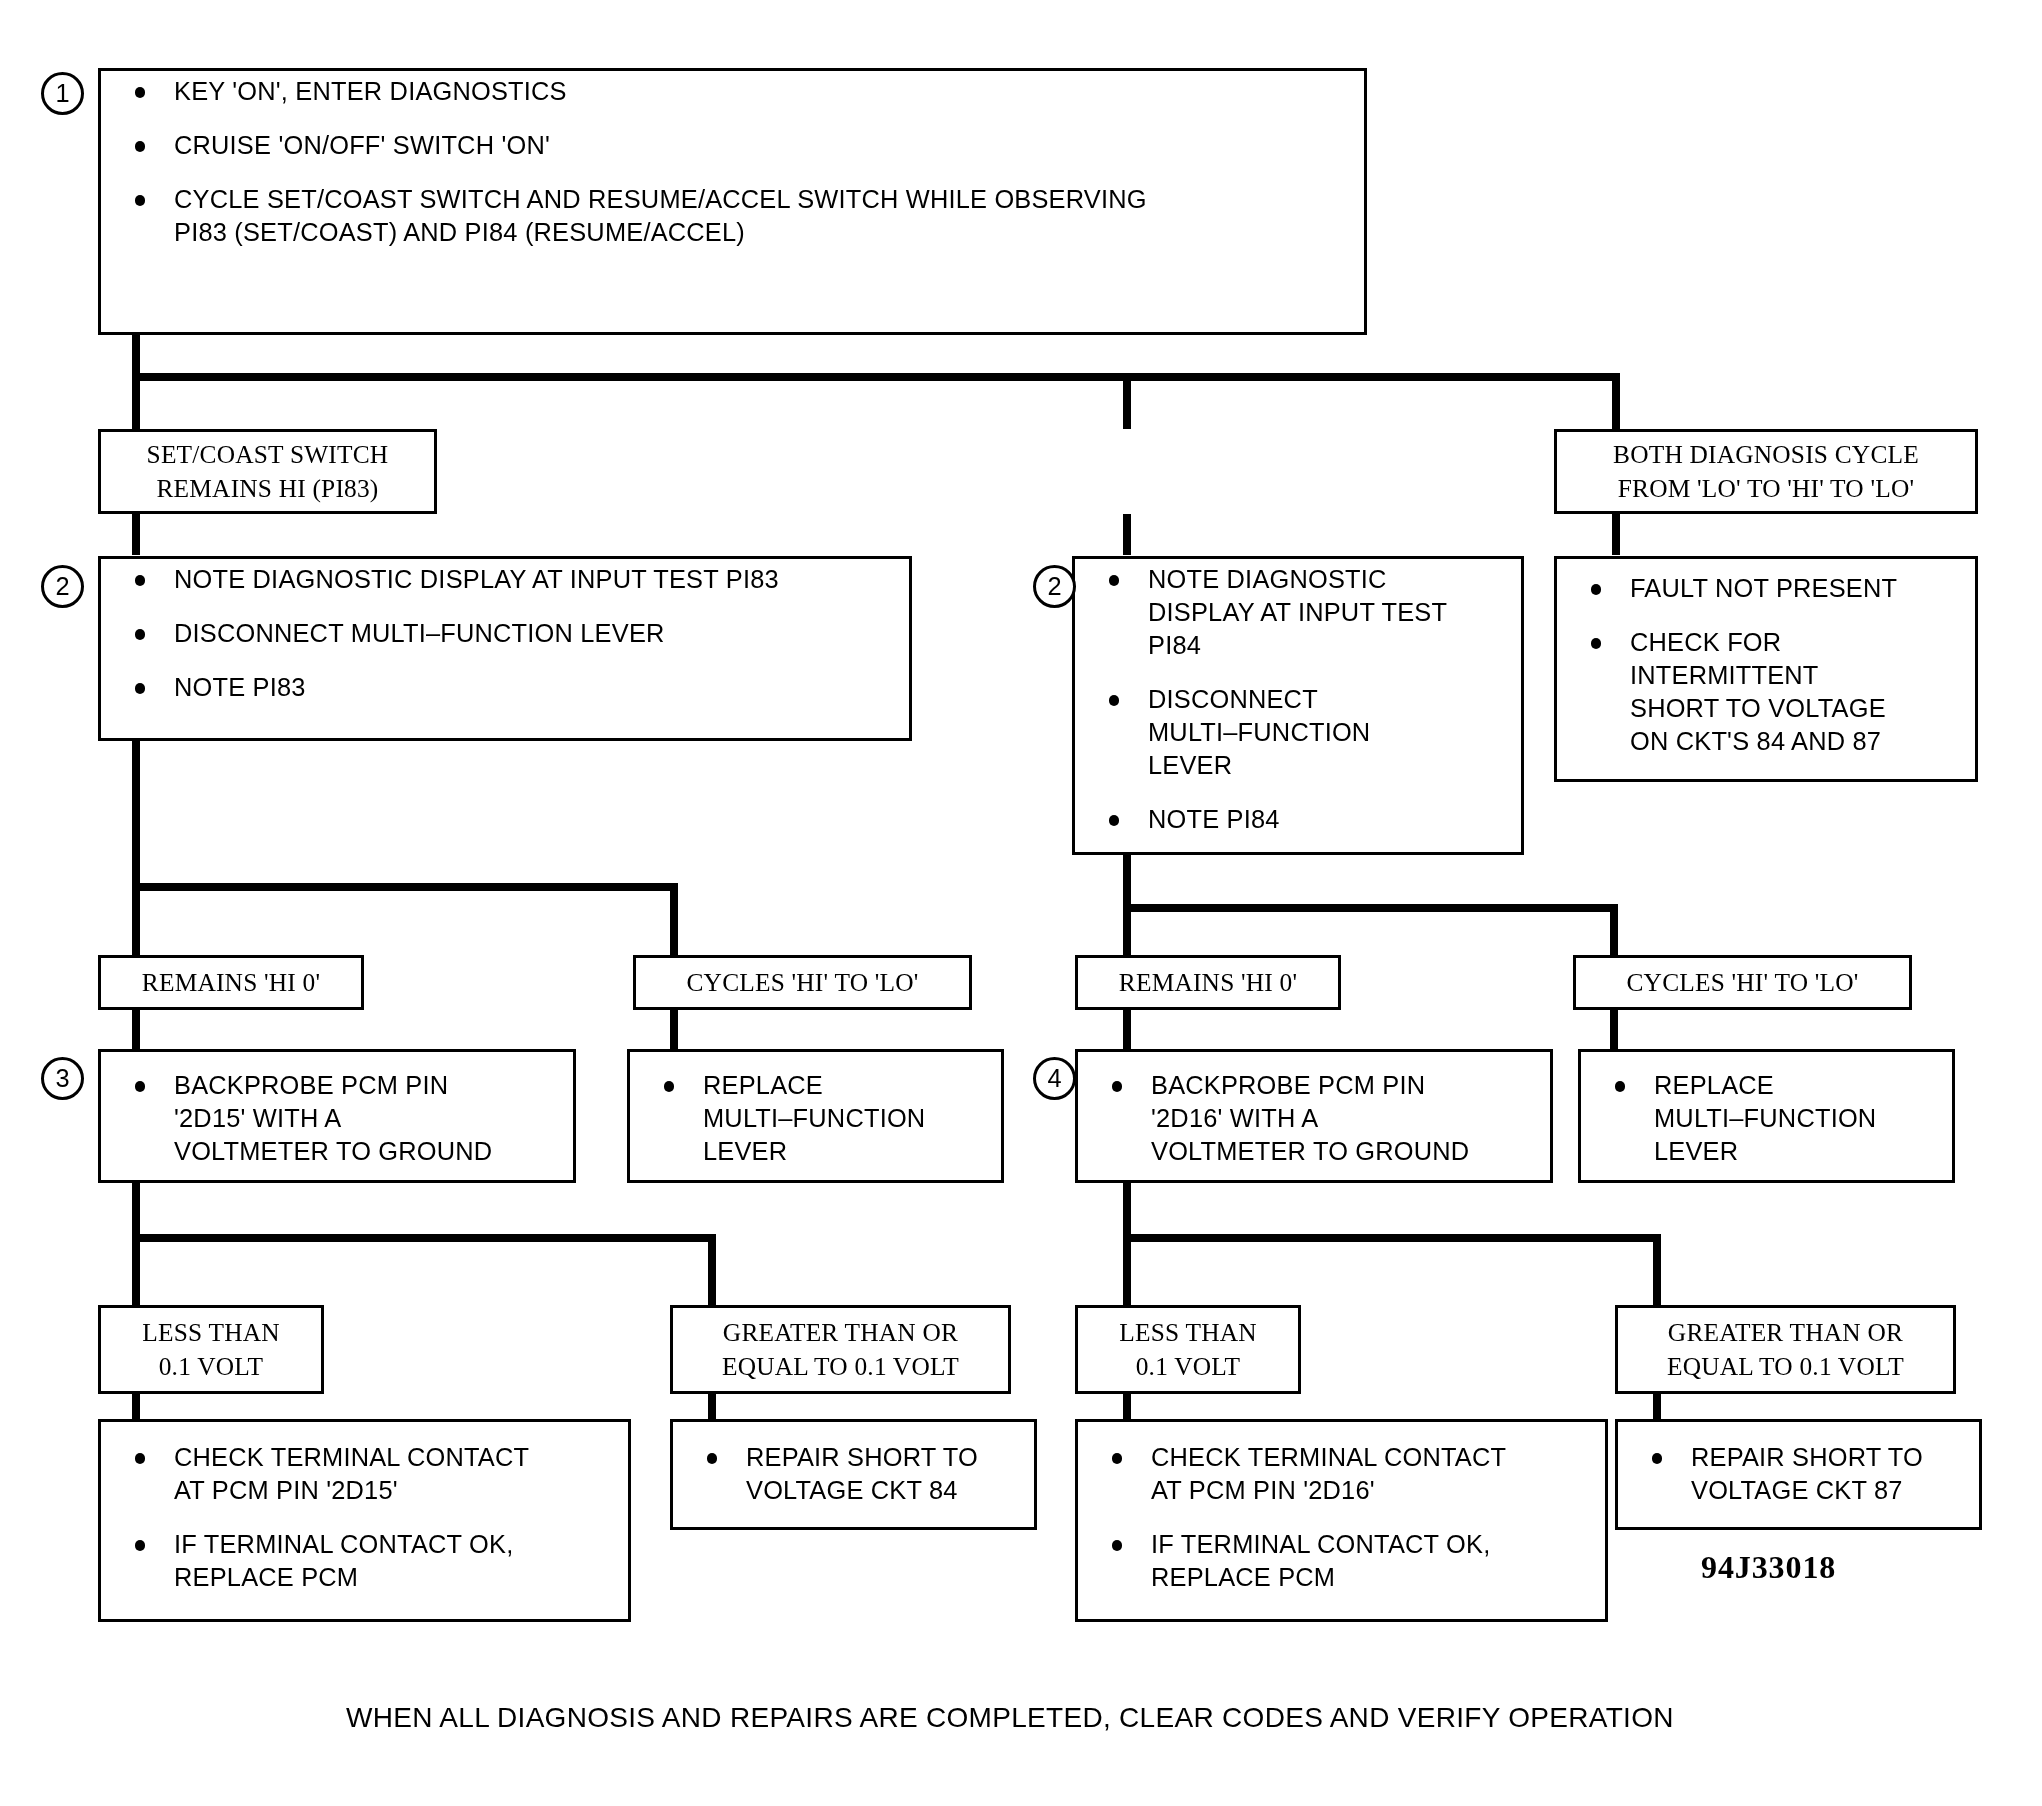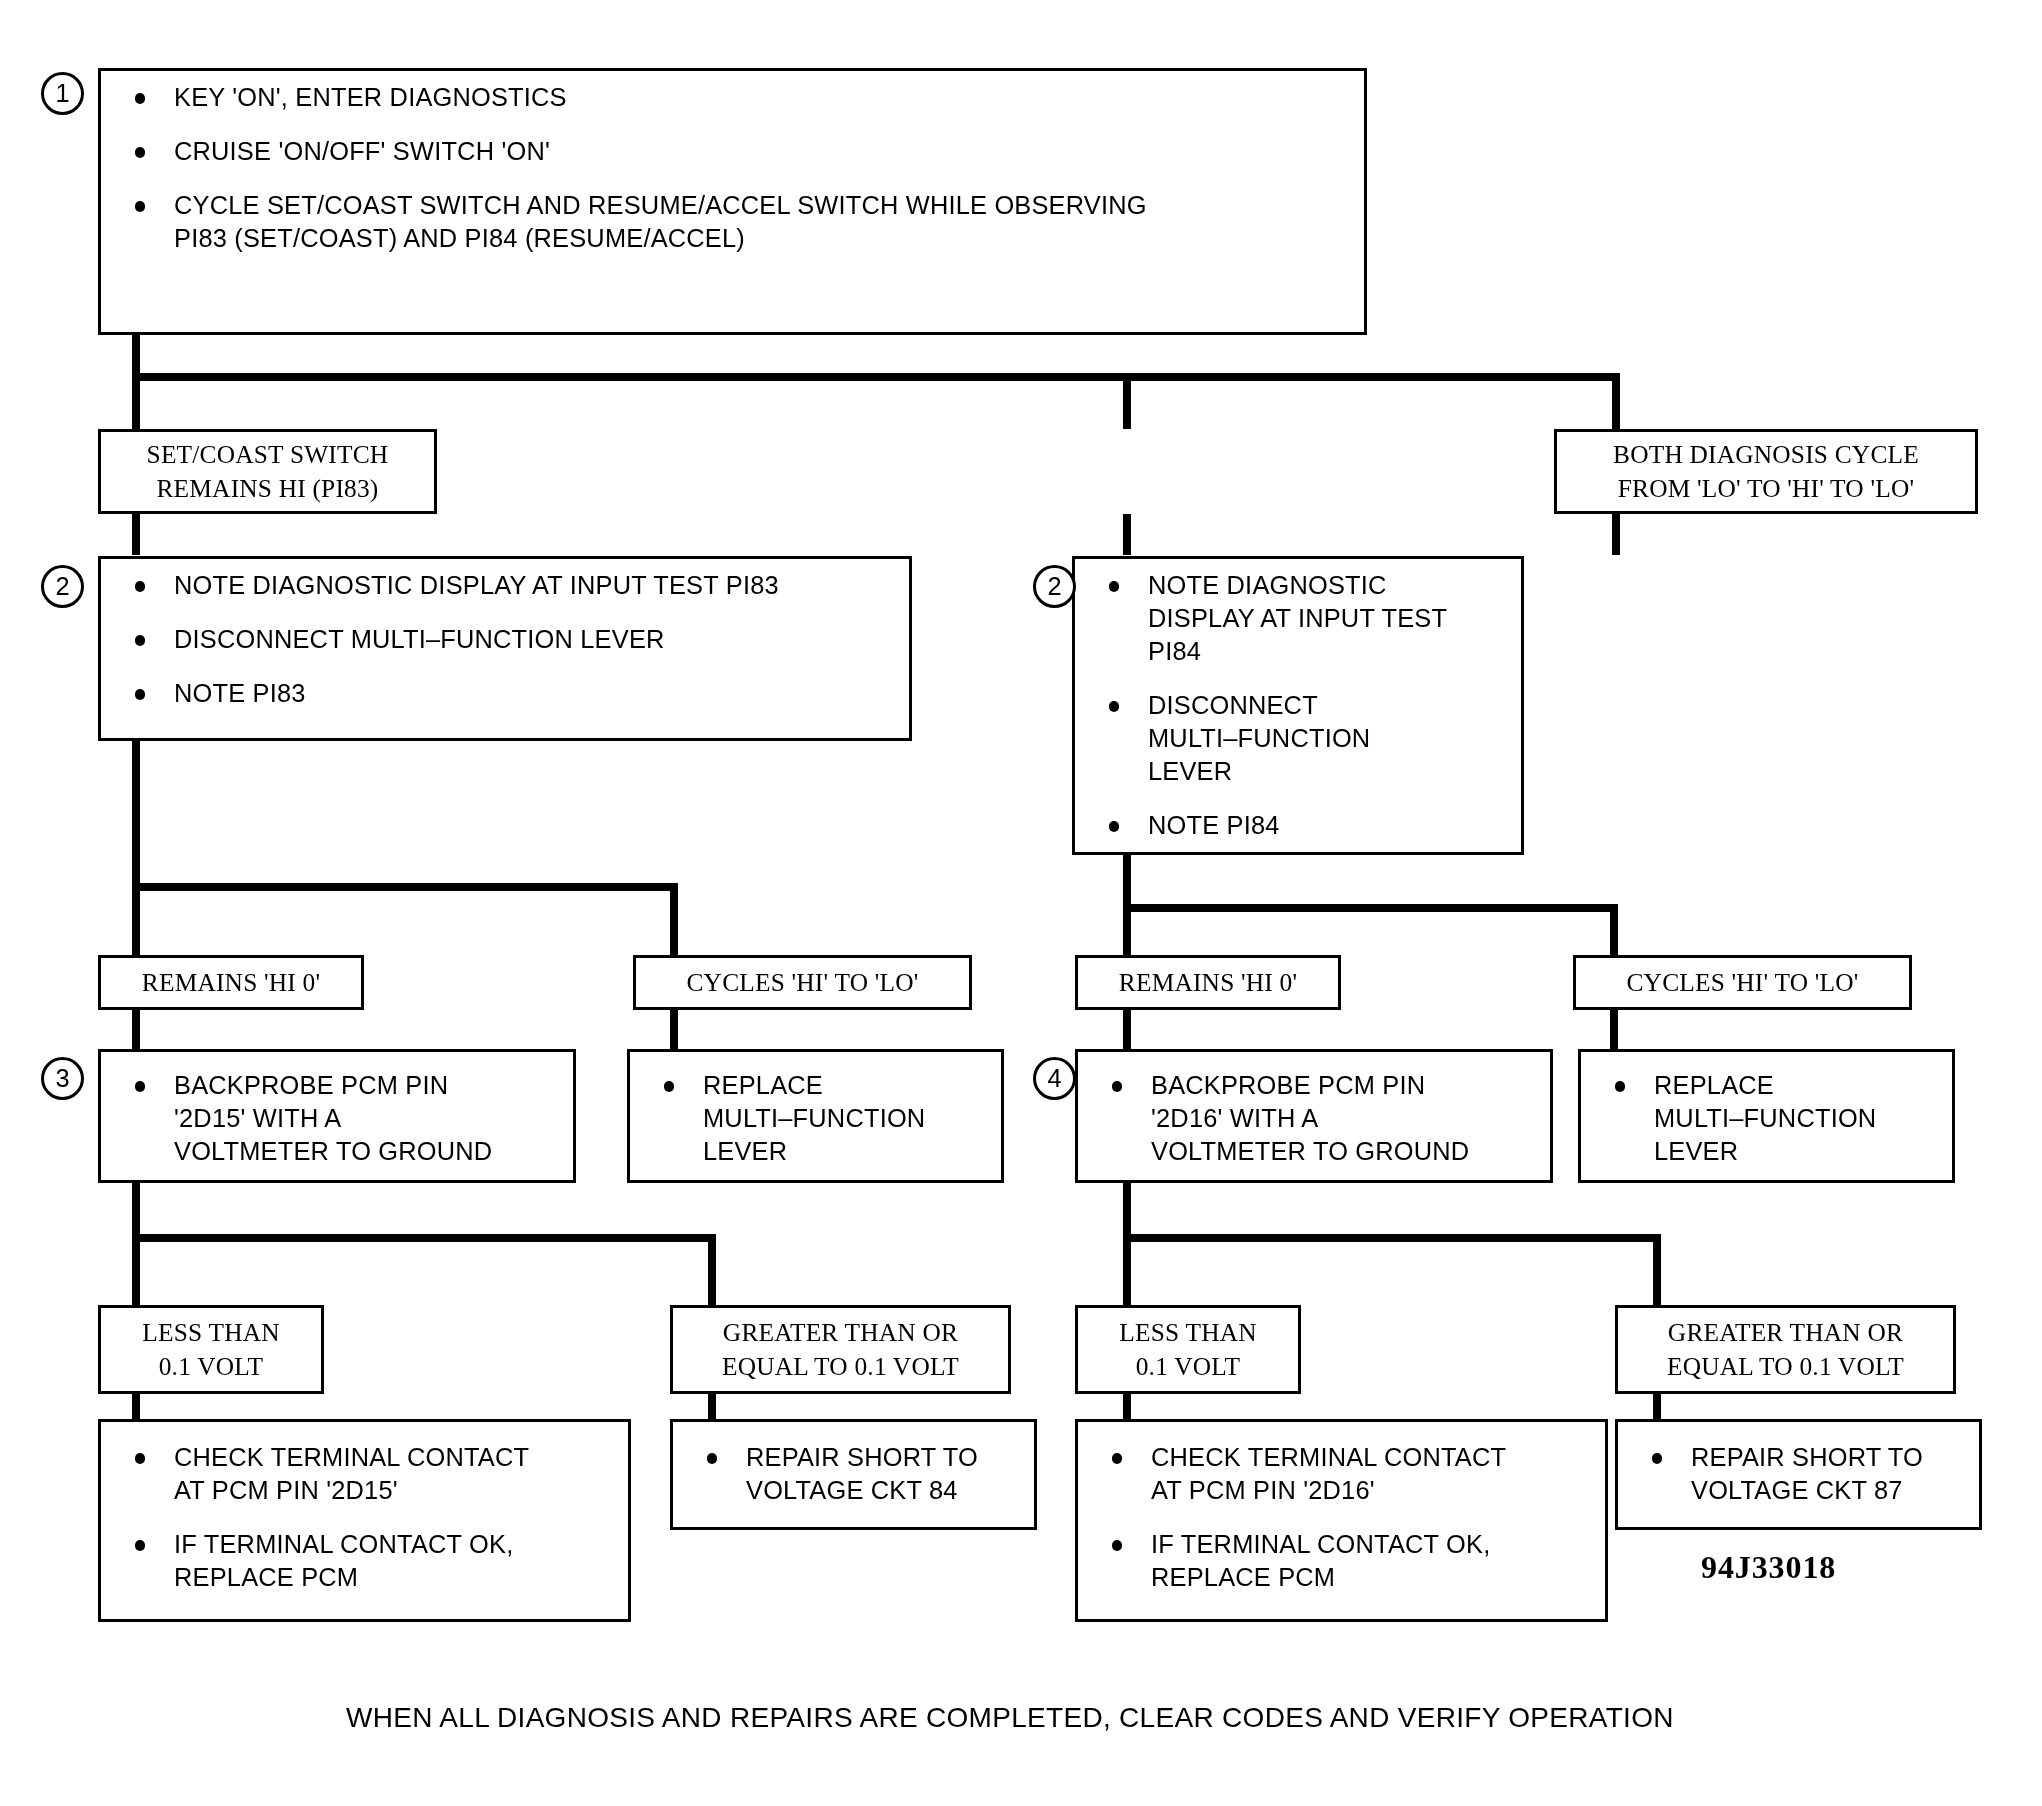--- a/index.html
+++ b/index.html
@@ -37,21 +37,21 @@
     justify-content: center;
     text-align: center;
     padding: 5.6px 13px;
     white-space: nowrap;
     font-family: Liberation Serif, serif;
   }
   .cond span { display: block; }
 
   
   .blist {
-    padding: 10px 13px 15px 17px;
+    padding: 4px 13px 15px 17px;
   }
   .blist ul {
     list-style: none;
     margin: 0;
     padding: 0;
   }
   .blist li {
     position: relative;
     padding-left: 56px;
     margin: 0 0 21px 0;
@@ -214,20 +214,33 @@
         <span class="ln">DISCONNECT</span>
         <span class="ln">MULTI–FUNCTION</span>
         <span class="ln">LEVER</span>
       </li>
       <li>
         <span class="ln">NOTE  PI84</span>
       </li>
     </ul>
   </div>
 
+  <div class="box blist" style="left:1554px; top:556px; width:424px; height:226px; padding-top:13px;">
+    <ul>
+      <li>
+        <span class="ln">FAULT NOT PRESENT</span>
+      </li>
+      <li>
+        <span class="ln">CHECK FOR</span>
+        <span class="ln">INTERMITTENT</span>
+        <span class="ln">SHORT TO VOLTAGE</span>
+        <span class="ln">ON CKT'S 84 AND 87</span>
+      </li>
+    </ul>
+  </div>
 
   <div class="box cond" style="left:98px; top:955px; width:266px; height:55px;">
     <span>REMAINS 'HI  0'</span>
   </div>
   <div class="box cond" style="left:633px; top:955px; width:339px; height:55px;">
     <span>CYCLES 'HI' TO 'LO'</span>
   </div>
   <div class="box cond" style="left:1075px; top:955px; width:266px; height:55px;">
     <span>REMAINS 'HI  0'</span>
   </div>

